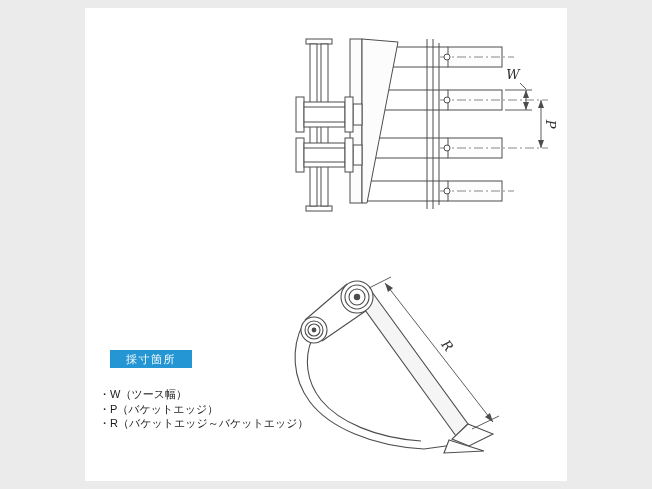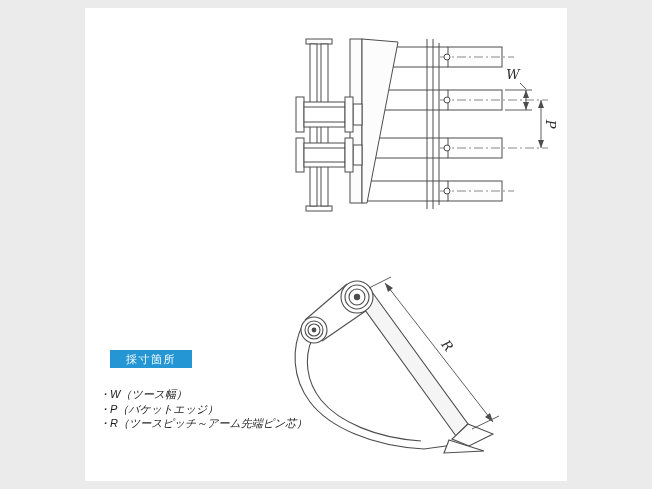--- a/index.html
+++ b/index.html
@@ -15,21 +15,21 @@
   }
   svg.art { position:absolute; left:0; top:0; display:block; }
   .measure-label {
     position:absolute; left:100px; top:350px;
     background:#2496d3; color:#ffffff;
     font-size:11px; line-height:12px; padding:3px 16px;
     letter-spacing:1.5px; white-space:nowrap;margin-left:10px;
   }
   .legend {
     position:absolute; left:99px; top:387px;
-    font-size:11px; color:#1c1c1c;font-style:italic;
+    font-size:11px; color:#1c1c1c;
   }
   .legend-item { line-height:14.5px; white-space:nowrap; }
   .dim-text {
     font-family:"DejaVu Serif","Liberation Serif",serif;
     font-style:italic; font-size:13px; fill:#2a2a2a;
   }
 </style>
 </head>
 <body>
 
@@ -160,15 +160,15 @@
       <polygon points="493,422 485,417 490,413" fill="#4d4d4d" stroke="none"></polygon>
       <text class="dim-text" x="447" y="350" transform="rotate(52 447 346)" text-anchor="middle" stroke="none">R</text>
     </g>
   </svg>
 
   <div class="measure-label">採寸箇所</div>
 
   <div class="legend">
     <div class="legend-item">・W（ツース幅）</div>
     <div class="legend-item">・P（バケットエッジ）</div>
-    <div class="legend-item">・R（ツースピッチ～アーム先端ピン芯）</div>
+    <div class="legend-item">・R（バケットエッジ～バケットエッジ）</div>
   </div>
 </div>
 
 </body></html>

